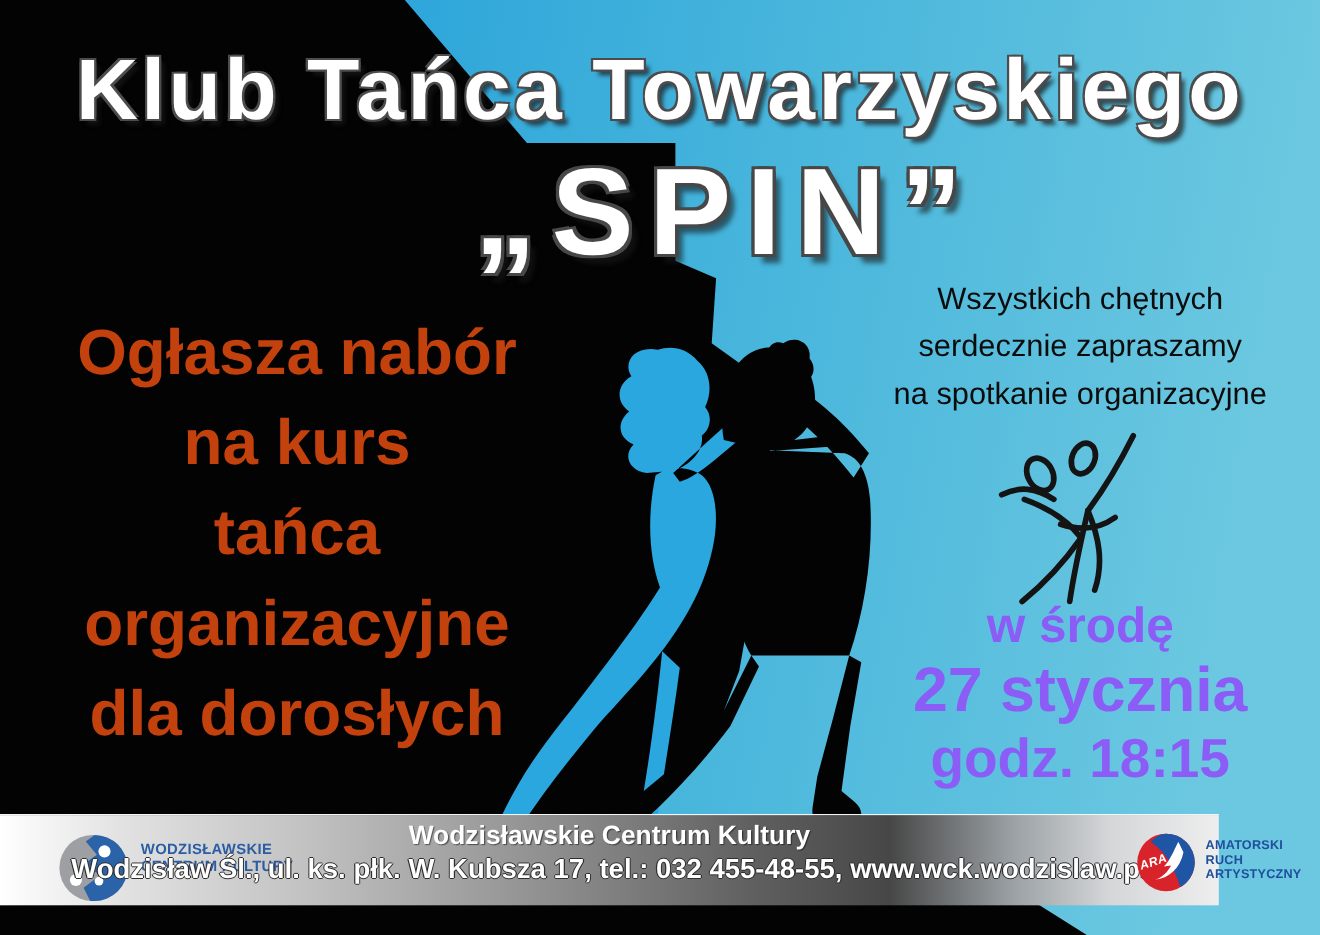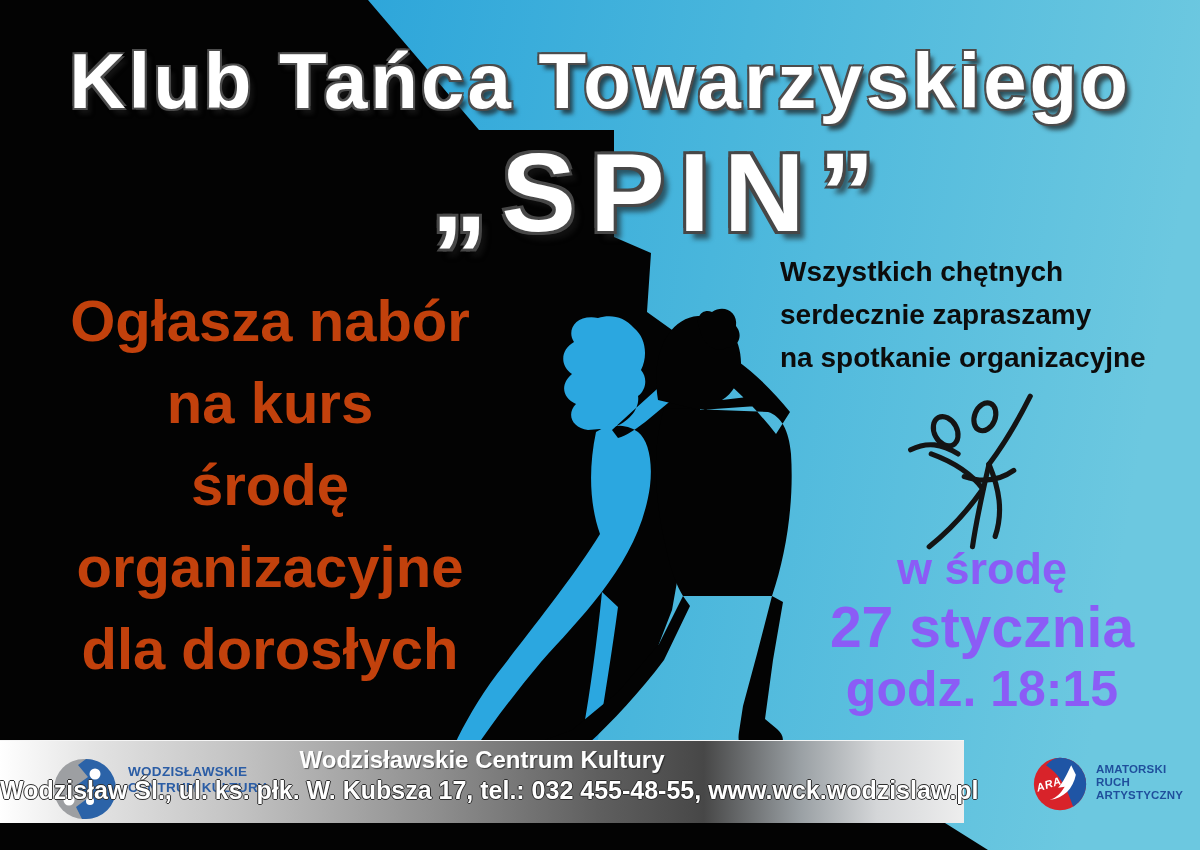--- a/index.html
+++ b/index.html
@@ -29,39 +29,39 @@
   
   .announce{
     position:absolute;top:280px;left:20px;width:500px;
     text-align:center;color:#c2410c;font-weight:700;
     font-size:58px;line-height:82px;white-space:nowrap;
   }
 
   
   .invite{
     position:absolute;top:250px;left:780px;width:404px;
-    text-align:left;color:#0c0c0c;font-weight:700;
+    text-align:center;color:#0c0c0c;font-weight:400;
     font-size:28px;line-height:43px;white-space:nowrap;
   }
 
   
   .sketch{position:absolute;top:390px;left:900px;width:145px;height:165px;}
 
   
   .event{
     position:absolute;top:542px;left:780px;width:404px;
     text-align:center;color:#8b5cf6;font-weight:700;white-space:nowrap;
   }
   .event .day{font-size:45px;line-height:54px;}
   .event .date{font-size:57px;line-height:62px;}
   .event .time{font-size:50px;line-height:62px;}
 
   
   .footer{
-    position:absolute;top:740px;left:0;width:964px;height:82px;
+    position:absolute;top:740px;left:0;width:1108px;height:82px;
     background:linear-gradient(90deg,#ffffff 0%,#e2e2e2 10%,#c2c2c2 25%,#8f8f8f 45%,#5f5f5f 62%,#474747 73%,#9aa0a4 83%,#d4d6d8 91%,#eeeeee 100%);
     border-top:1px solid #f5f5f5;
   }
   .footer-center{
     position:absolute;top:5px;left:0;right:0;
     text-align:center;color:#fff;white-space:nowrap;
   }
   .footer-center .org{
     font-size:24px;font-weight:700;line-height:28px;
     text-shadow:1px 1px 1px rgba(0,0,0,.5);
@@ -132,21 +132,21 @@
                C714,354 702,342 700,330 Z"></path>
     </g>
   </svg>
 
   <div class="title">Klub Tańca Towarzyskiego</div>
   <div class="club-name">„SPIN”</div>
 
   <div class="announce">
     <div>Ogłasza nabór</div>
     <div>na kurs</div>
-    <div>środę</div>
+    <div>tańca</div>
     <div>organizacyjne</div>
     <div>dla dorosłych</div>
   </div>
 
   <div class="invite">
     <div>Wszystkich chętnych</div>
     <div>serdecznie zapraszamy</div>
     <div>na spotkanie organizacyjne</div>
   </div>
 

